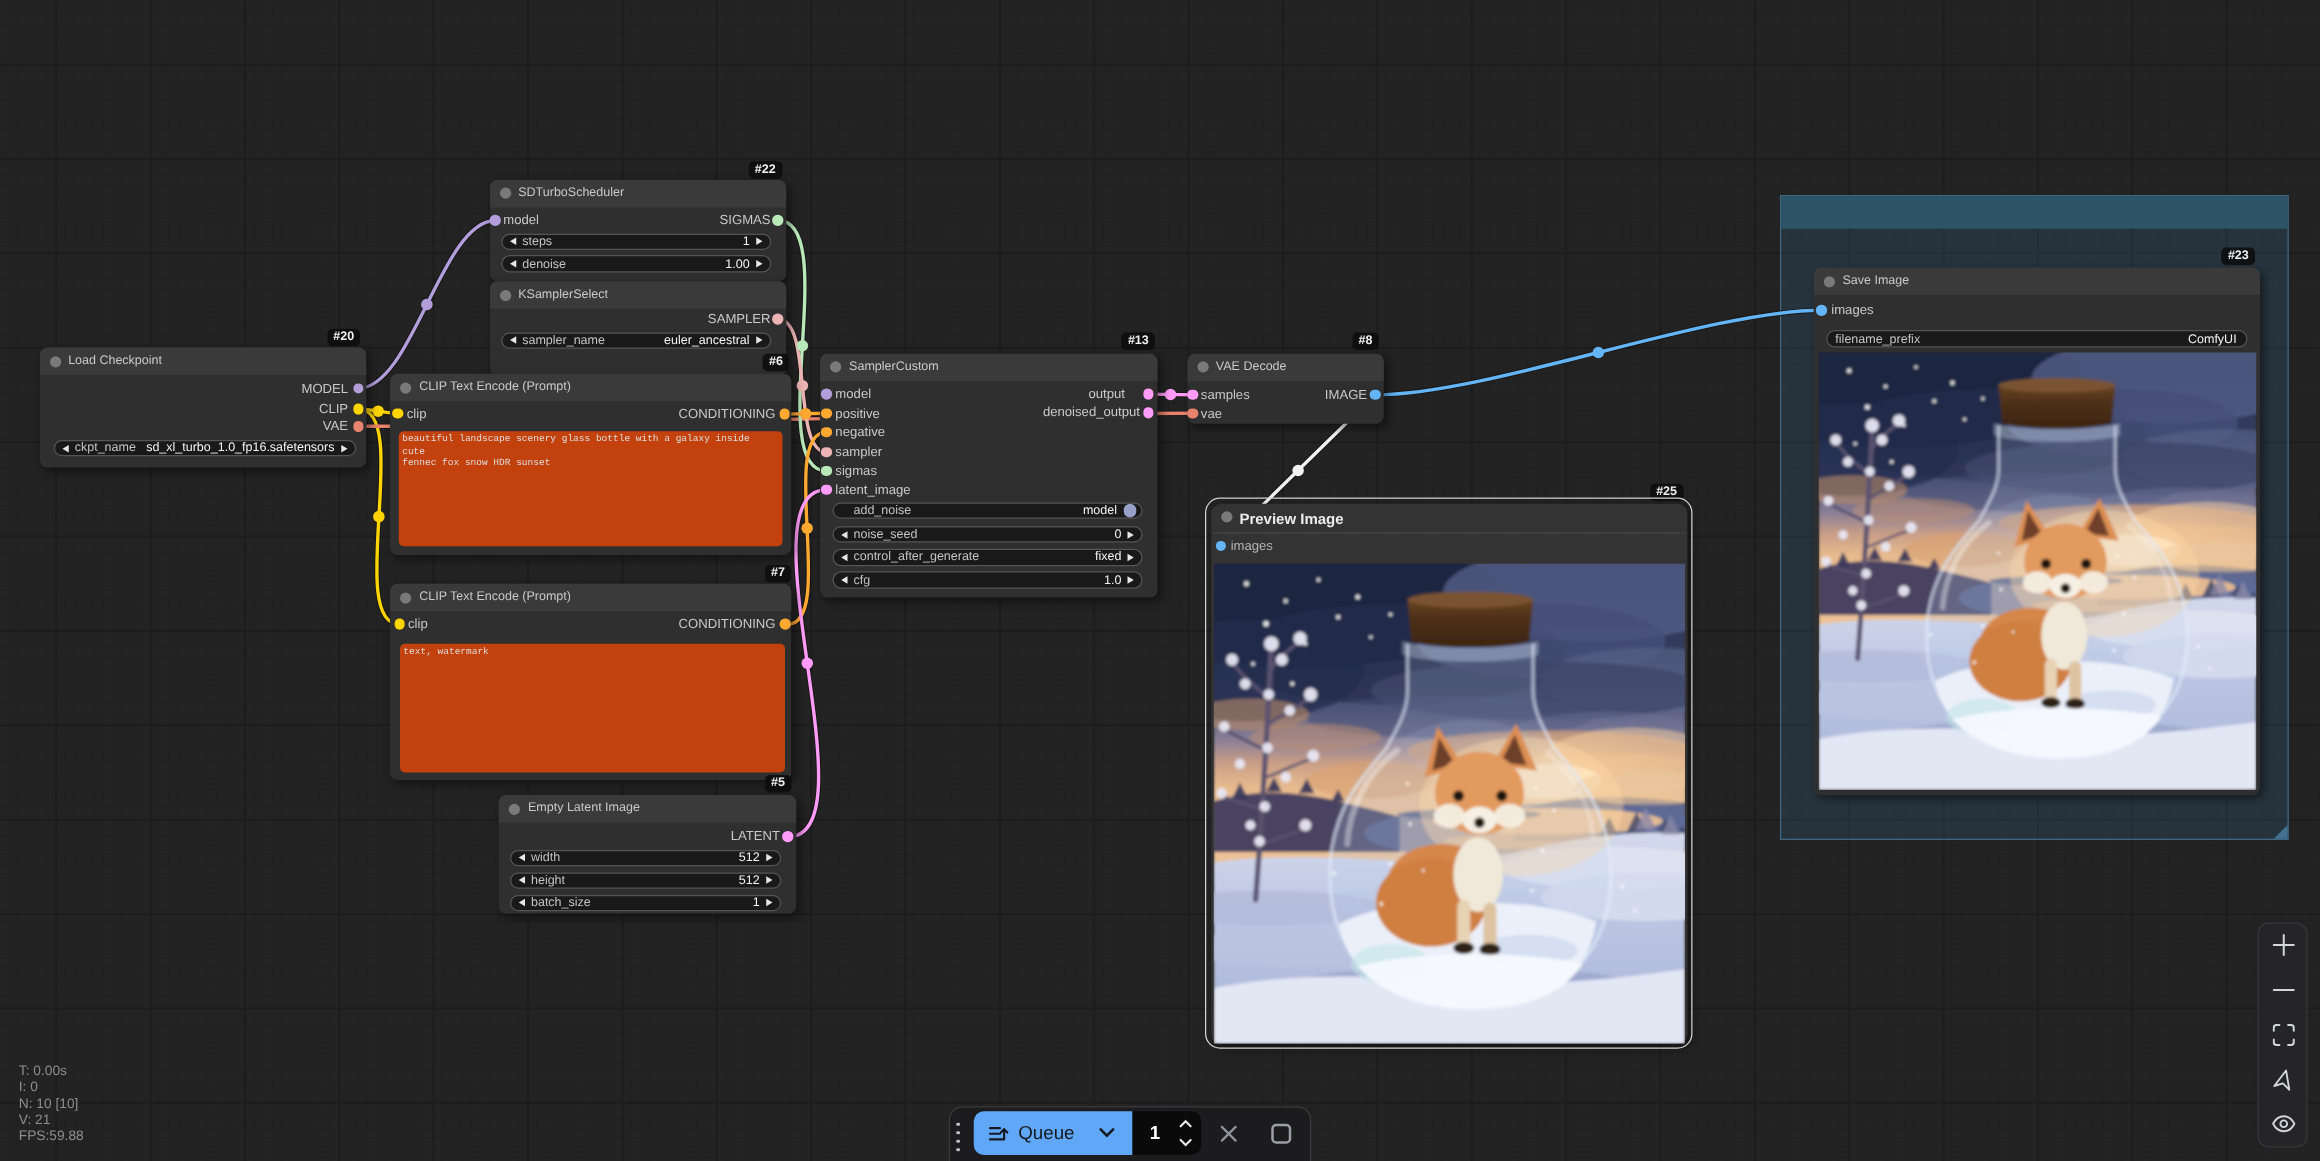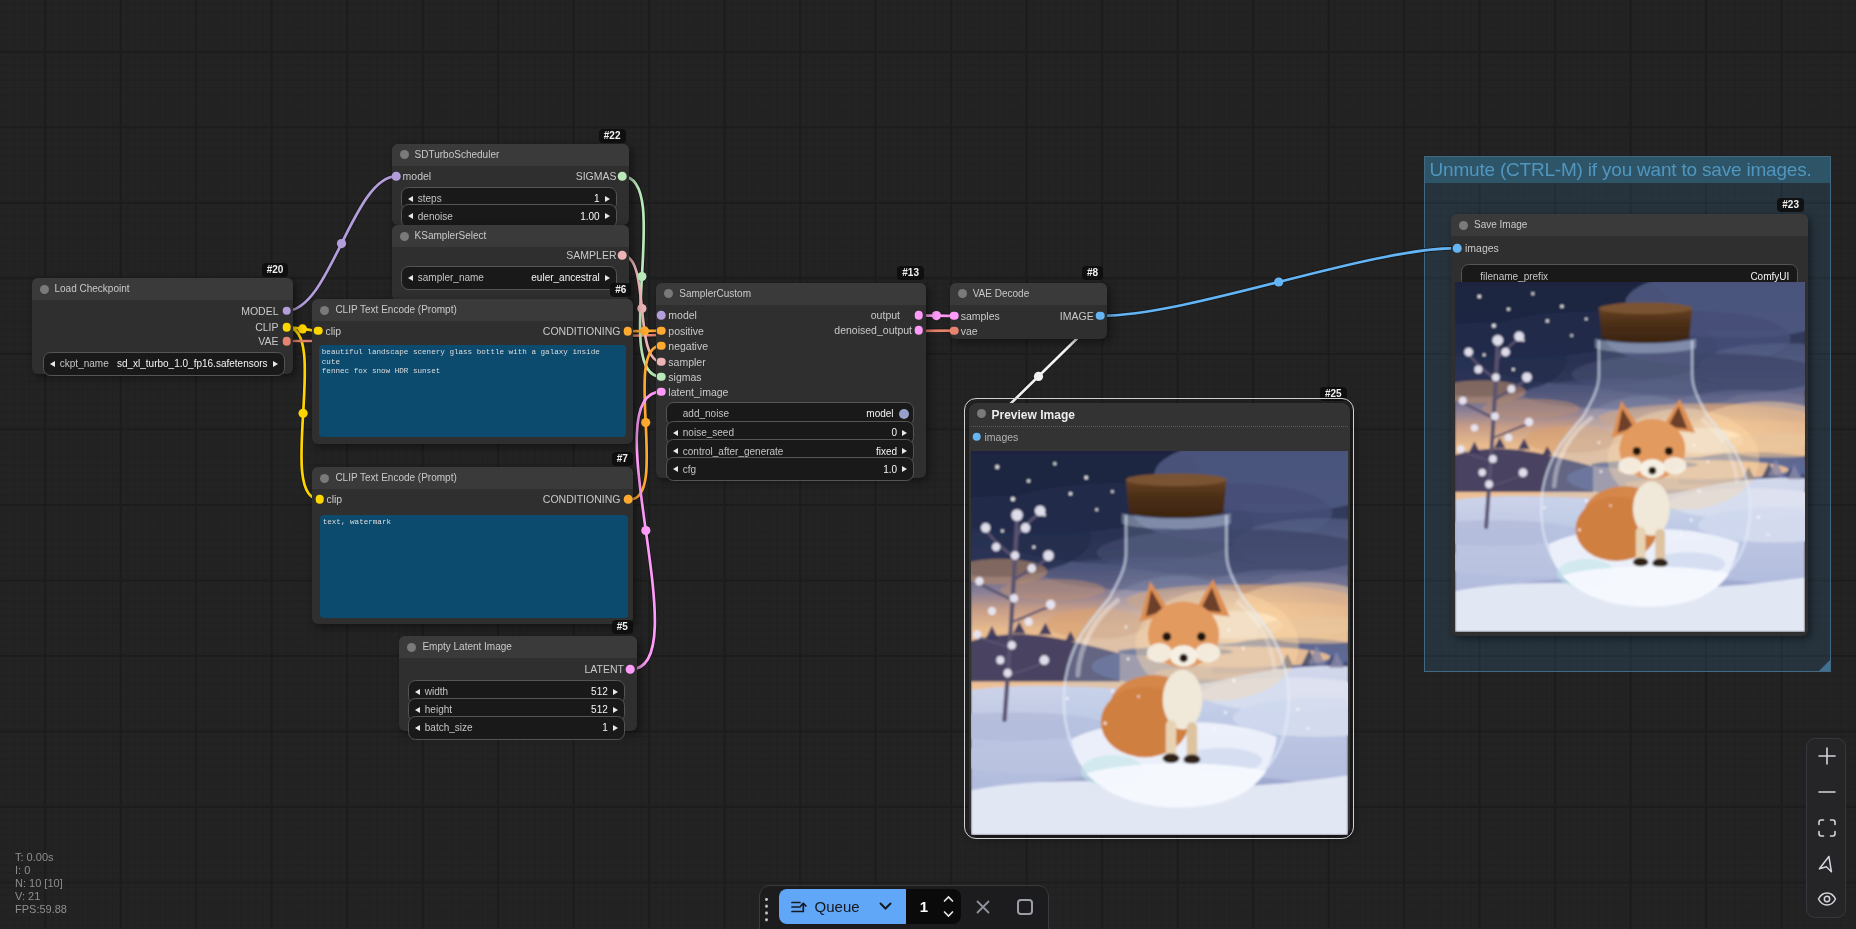--- a/index.html
+++ b/index.html
@@ -22,38 +22,37 @@
 #group .gtt{position:absolute;left:5px;top:2px;font-size:19px;color:#5096be;letter-spacing:-0.2px;white-space:nowrap}
 #group .rsz{position:absolute;right:0;bottom:0;width:0;height:0;border-left:11px solid transparent;border-bottom:11px solid #41718e}
 
 .node{position:absolute;background:#2f2f2f;border-radius:6px;box-shadow:3px 3px 8px rgba(0,0,0,.45)}
 .nh{position:absolute;left:0;top:0;right:0;height:22px;background:#3a3a3a;border-radius:6px 6px 0 0}
 .dt{position:absolute;left:8px;top:6.5px;width:9px;height:9px;border-radius:50%;background:#7a7a7a}
 .tt{position:absolute;left:23px;top:5px;font-size:10px;color:#c9c9c9;white-space:nowrap}
 .pd{position:absolute;width:8.6px;height:8.6px;border-radius:50%;transform:translate(-50%,-50%)}
 .pl{position:absolute;font-size:10.5px;color:#c9c9c9;white-space:nowrap;transform:translateY(-50%)}
 .pr{position:absolute;font-size:10.5px;color:#c9c9c9;white-space:nowrap;transform:translateY(-50%)}
-.wg{position:absolute;height:13.6px;background:#191919;border:1px solid #555;border-radius:7.5px;font-size:10px;color:#c4c4c4;display:flex;align-items:center;padding:11px 6px}
+.wg{position:absolute;height:13.6px;background:#191919;border:1px solid #555;border-radius:7.5px;font-size:10px;color:#c4c4c4;display:flex;align-items:center;padding:0 6px}
 .wg .lab{margin-left:5px;white-space:nowrap}
 .wg .sp{flex:1}
 .wg .val{color:#f4f4f4;margin-right:5px;white-space:nowrap}
 .al{width:0;height:0;border-top:3.5px solid transparent;border-bottom:3.5px solid transparent;border-right:5.5px solid #e8e8e8;flex:none}
 .ar{width:0;height:0;border-top:3.5px solid transparent;border-bottom:3.5px solid transparent;border-left:5.5px solid #e8e8e8;flex:none}
-.ta{position:absolute;background:#0c4a6e;border-radius:4px;font-family:"Liberation Mono",monospace;font-size:7.6px;color:#dedede;line-height:9.3px;padding:3px 14px 0 3px}
+.ta{position:absolute;background:#c2410c;border-radius:4px;font-family:"Liberation Mono",monospace;font-size:7.6px;color:#dedede;line-height:9.3px;padding:3px 14px 0 3px}
 .badge{position:absolute;background:rgba(12,12,12,.88);color:#f0f0f0;font-size:10px;font-weight:bold;padding:1px 5px 2px;border-radius:4px;white-space:nowrap}
 
 .cMODEL{background:#b39ddb}.cCLIP{background:#ffd500}.cVAE{background:#e8836e}
 .cCOND{background:#ffa931}.cLAT{background:#ff9cf9}.cIMG{background:#64b5f6}
 .cSIG{background:#b9e8b9}.cSMP{background:#ecb4b4}
 </style>
 </head>
 <body>
 <div id="group">
  <div class="gbar"></div>
- <div class="gtt">Unmute (CTRL-M) if you want to save images.</div>
  <div class="rsz"></div>
 </div>
 <svg class="lay" id="wires" viewBox="0 0 1856 929">
 <g fill="none" stroke="#161616" stroke-width="4.2">
 <path d="M286.6,310.7 C330,310.7 353,176.4 396.4,176.4"></path>
 <path d="M286.6,327.1 C294.6,327.1 310.4,330.8 318.4,330.8"></path>
 <path d="M286.6,327.1 C330.4,327.1 275.9,499.4 319.7,499.4"></path>
 <path d="M286.6,341 C453.5,341 787.2,330.6 954.1,330.6"></path>
 <path d="M622.5,176.4 C673.5,176.4 610.3,376.8 661.3,376.8"></path>
 <path d="M622.5,255.4 C650.8,255.4 633,361.7 661.3,361.7"></path>
@@ -275,21 +274,21 @@
     </svg>
 </div>
 
 <div class="node" style="left:1451px;top:214px;width:357px;height:422px">
  <div class="nh"></div>
     <div class="dt"></div>
     <div class="tt">Save Image</div>
  <div class="pd cIMG" style="left:6.2px;top:34.2px"></div>
     <div class="pl" style="left:14px;top:34.2px">images</div>
  <div class="wg" style="left:10.3px;top:50.4px;width:337px">
-      <span class="lab" style="margin-left:12px">filename_prefix</span>
+      <span class="lab" style="margin-left:0">filename_prefix</span>
       <span class="sp"></span>
       <span class="val" style="margin-right:2px">ComfyUI</span>
     </div>
  <svg style="position:absolute;left:3.5px;top:67.5px" width="350" height="350" viewBox="0 0 360 360" preserveAspectRatio="none">
       <use href="#foxscene"></use>
     </svg>
 </div>
 
 <div class="badge" style="right:1567.7px;top:262.5px">#20</div>
 <div class="badge" style="right:1230.5px;top:128.5px">#22</div>

